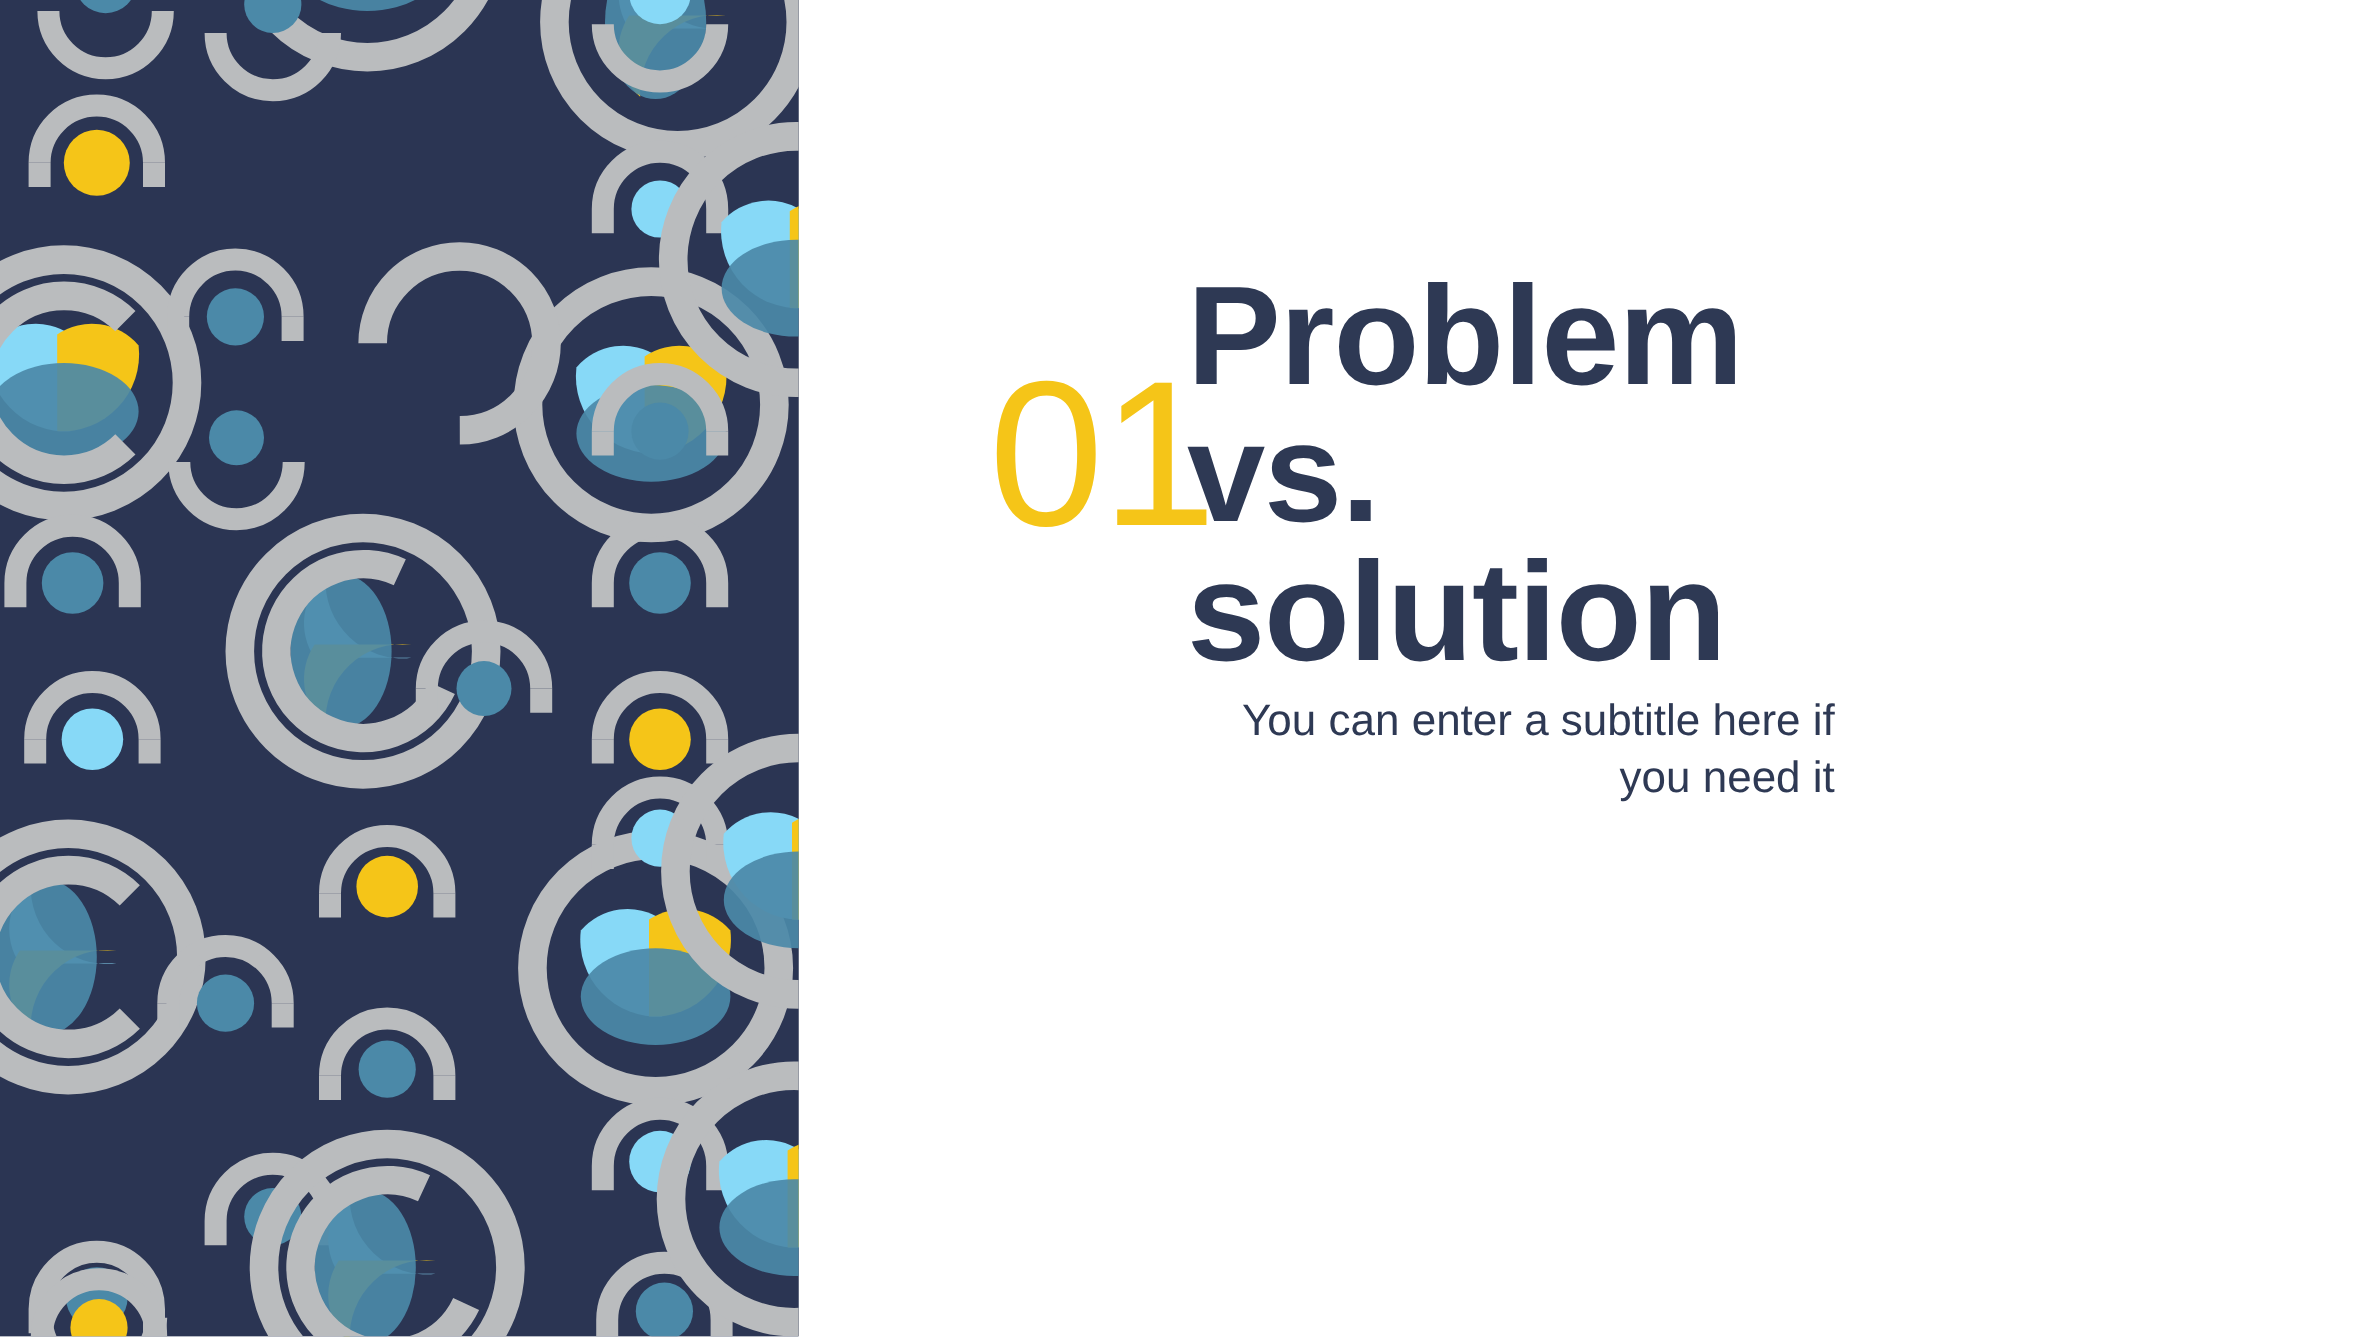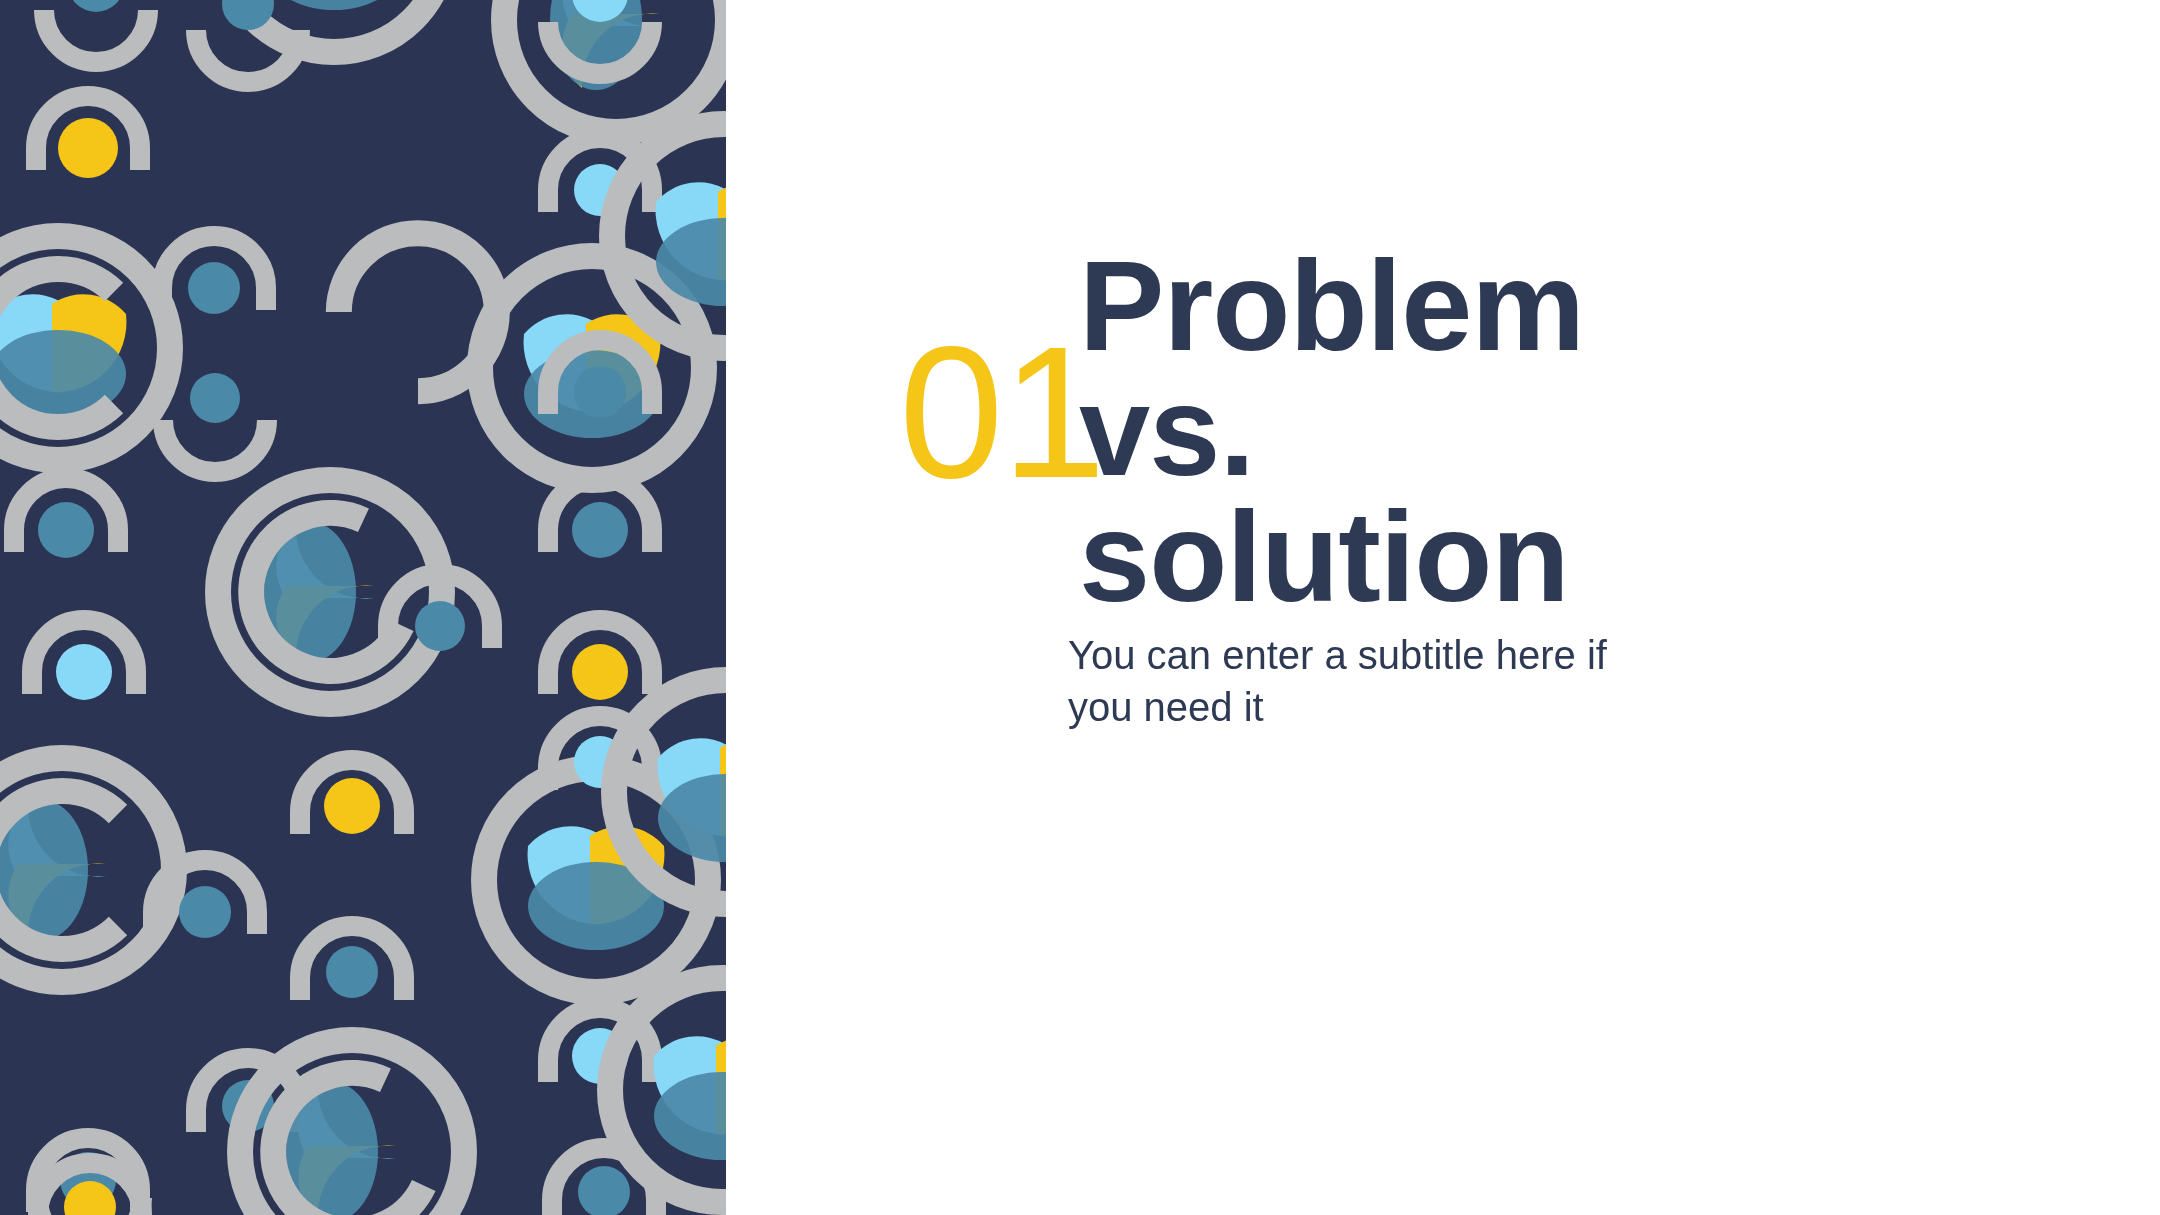--- a/index.html
+++ b/index.html
@@ -57,20 +57,21 @@
 
   .slide-subtitle{
     margin:0;
     margin-top:6px;
     font-size:40px;
     line-height:1.28;
     font-weight:normal;
     color:#2e3954;
     font-family:"Liberation Sans",sans-serif;
     max-width:600px;
+    text-align:right;
   }
 </style>
 </head>
 <body>
 
 <div class="slide">
 
   <div class="pattern-panel">
     <svg viewBox="0 0 726 1215" xmlns="http://www.w3.org/2000/svg">
       <defs>

